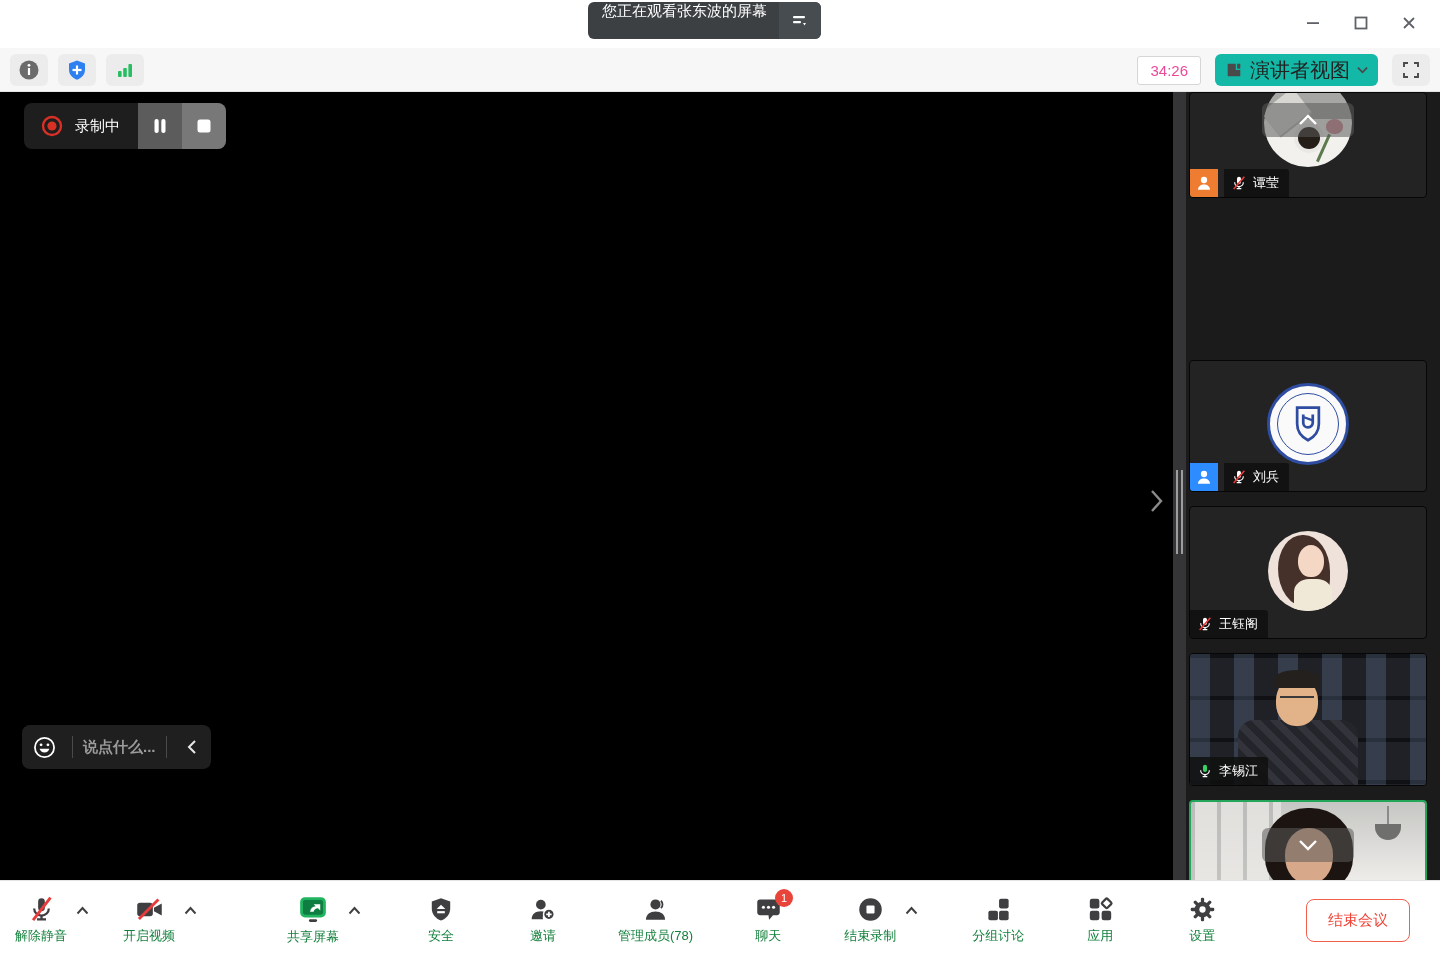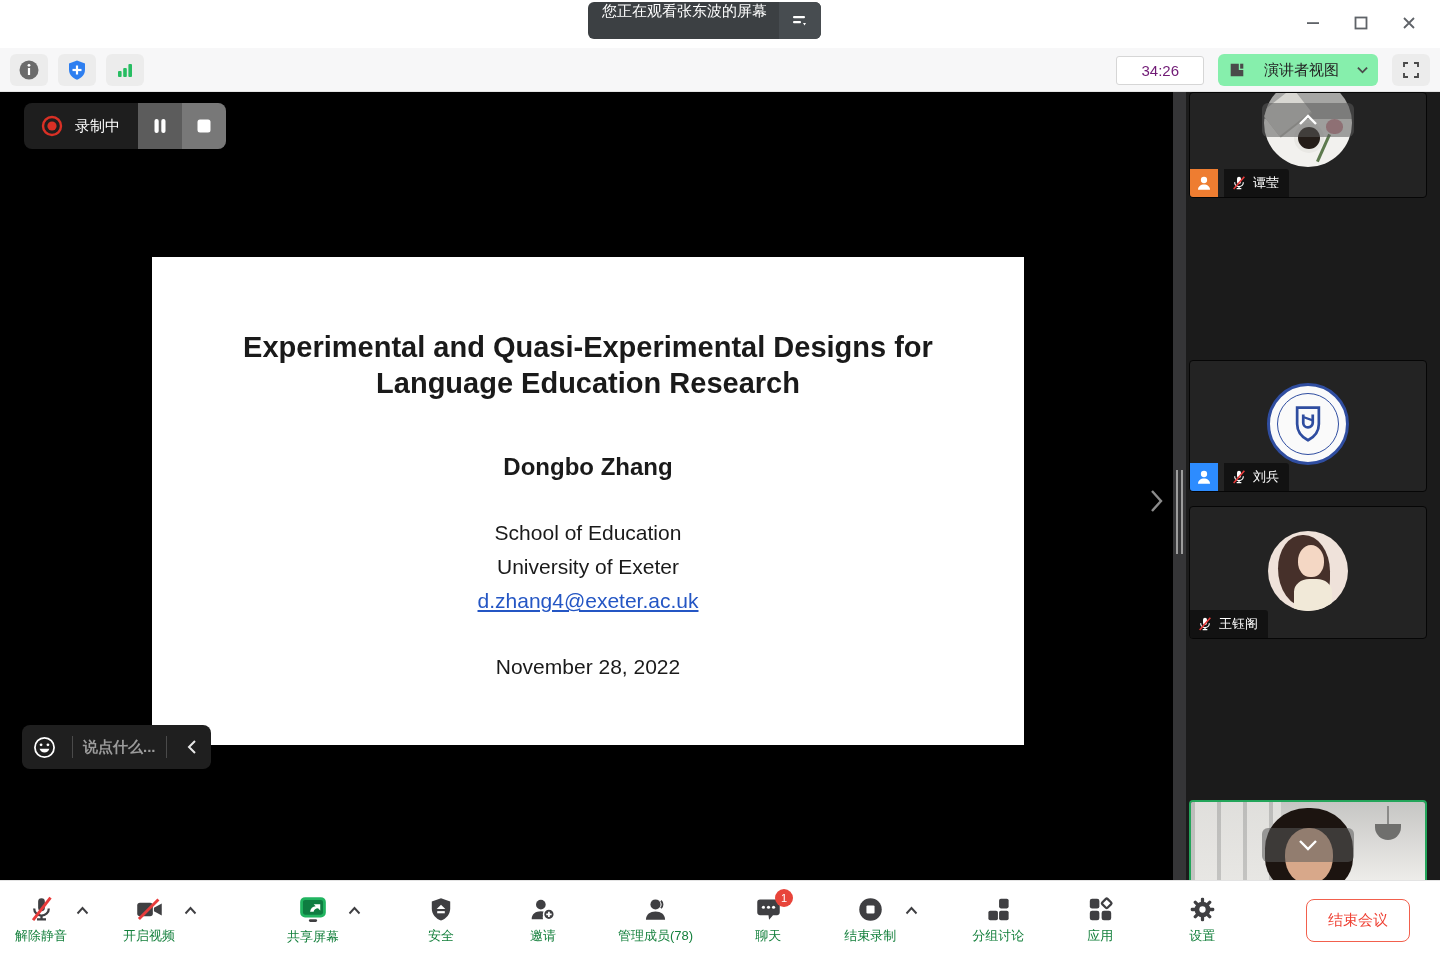--- a/index.html
+++ b/index.html
@@ -16,24 +16,24 @@
   .win-controls { position:absolute; right:14px; top:8px; display:flex; gap:14px; }
   .wc { width:34px; height:30px; display:flex; align-items:center; justify-content:center;
     color:#5f6368; cursor:pointer; }
 
   
   .meetbar { position:absolute; left:0; top:48px; width:1440px; height:44px; background:#f7f7f8;
     border-bottom:1px solid #e4e4e4; display:flex; align-items:center; }
   .mb-chip { width:38px; height:32px; margin-left:10px; background:#ececec; border-radius:6px;
     display:flex; align-items:center; justify-content:center; cursor:pointer; }
   .mb-right { position:absolute; right:10px; top:6px; display:flex; align-items:center; gap:14px; }
-  .timer-box { background:#fff; border:1px solid #d6d6d6; border-radius:3px; padding:5px 24px;
-    font-size:15px; color:#701a75; }
-  .view-btn { background:#86efac; border-radius:6px; height:32px; display:flex; align-items:center;
-    gap:18px; padding:0 10px; cursor:pointer; font-size:15px; color:#222; }
+  .timer-box { background:#fff; border:1px solid #d6d6d6; border-radius:3px; padding:5px 12px;
+    font-size:15px; color:#ec4899; }
+  .view-btn { background:#14b8a6; border-radius:6px; height:32px; display:flex; align-items:center;
+    gap:7px; padding:0 10px; cursor:pointer; font-size:20px; color:#222; }
   .fs-btn { width:38px; height:32px; background:#ececec; border-radius:6px; display:flex;
     align-items:center; justify-content:center; cursor:pointer; }
 
   
   .stage { position:absolute; left:0; top:92px; width:1186px; height:788px; background:#000; }
   .divider { position:absolute; right:0; top:0; width:13px; height:788px; background:#353537; }
   .divider .grip { position:absolute; left:3px; top:378px; width:2px; height:84px; background:#9d9d9d; }
   .divider .grip2 { left:8px; }
   .collapse-handle { position:absolute; right:22px; top:396px; color:#8b8b8b; cursor:pointer; }
 
@@ -260,28 +260,20 @@
         <rect x="10.3" y="2" width="4.2" height="14" rx="2" fill="#fff"></rect>
       </svg>
     </div>
     <div class="rec-btn rec-stop">
       <svg width="16" height="16" viewBox="0 0 16 16">
         <rect x="1.5" y="1.5" width="13" height="13" rx="2.5" fill="#fff"></rect>
       </svg>
     </div>
   </div>
 
-  <div class="slide">
-    <div class="slide-title">Experimental and Quasi-Experimental Designs for Language Education Research</div>
-    <div class="slide-author">Dongbo Zhang</div>
-    <div class="slide-line first">School of Education</div>
-    <div class="slide-line">University of Exeter</div>
-    <div class="slide-email">d.zhang4@exeter.ac.uk</div>
-    <div class="slide-date">November 28, 2022</div>
-  </div>
 
   <div class="chatbar">
     <div class="chat-emoji">
       <svg width="25" height="25" viewBox="0 0 24 24">
         <circle cx="12" cy="12" r="9.2" fill="none" stroke="#fff" stroke-width="1.7"></circle>
         <circle cx="8.7" cy="9.4" r="1.35" fill="#fff"></circle>
         <circle cx="15.3" cy="9.4" r="1.35" fill="#fff"></circle>
         <path d="M7.3 13.2a4.9 4.9 0 0 0 9.4 0z" fill="#fff"></path>
       </svg>
     </div>
@@ -381,20 +373,39 @@
           <rect x="9" y="2.5" width="6" height="11" rx="3" fill="#fff"></rect>
           <path d="M5.5 11a6.5 6.5 0 0 0 13 0" fill="none" stroke="#fff" stroke-width="1.8"></path>
           <path d="M12 17.5v3M8.5 20.5h7" stroke="#fff" stroke-width="1.8"></path>
           <path d="M4 21L20 2.5" stroke="#e83b3b" stroke-width="2.4"></path>
         </svg>
         <span class="name-txt">王钰阁</span>
       </div>
     </div>
   </div>
 
+  <div class="tile t5">
+    <div class="video-fill v-lxj">
+      <div class="shelf"></div>
+      <div class="body"></div>
+      <div class="head"></div>
+      <div class="hair"></div>
+      <div class="glasses"></div>
+    </div>
+    <div class="name-row">
+      <div class="name-pill flush">
+        <svg width="16" height="16" viewBox="0 0 24 24">
+          <rect x="9" y="2.5" width="6" height="11" rx="3" fill="#35d465"></rect>
+          <path d="M5.5 11a6.5 6.5 0 0 0 13 0" fill="none" stroke="#fff" stroke-width="1.8"></path>
+          <path d="M12 17.5v3M8.5 20.5h7" stroke="#fff" stroke-width="1.8"></path>
+        </svg>
+        <span class="name-txt">李锡江</span>
+      </div>
+    </div>
+  </div>
 
   <div class="tile t6">
     <div class="video-fill v-woman">
       <div class="win"></div>
       <div class="lamp"></div>
       <div class="hair"></div>
       <div class="face"></div>
     </div>
     <div class="tile-overlay-btn ov-down">
       <svg width="20" height="12" viewBox="0 0 20 12">

